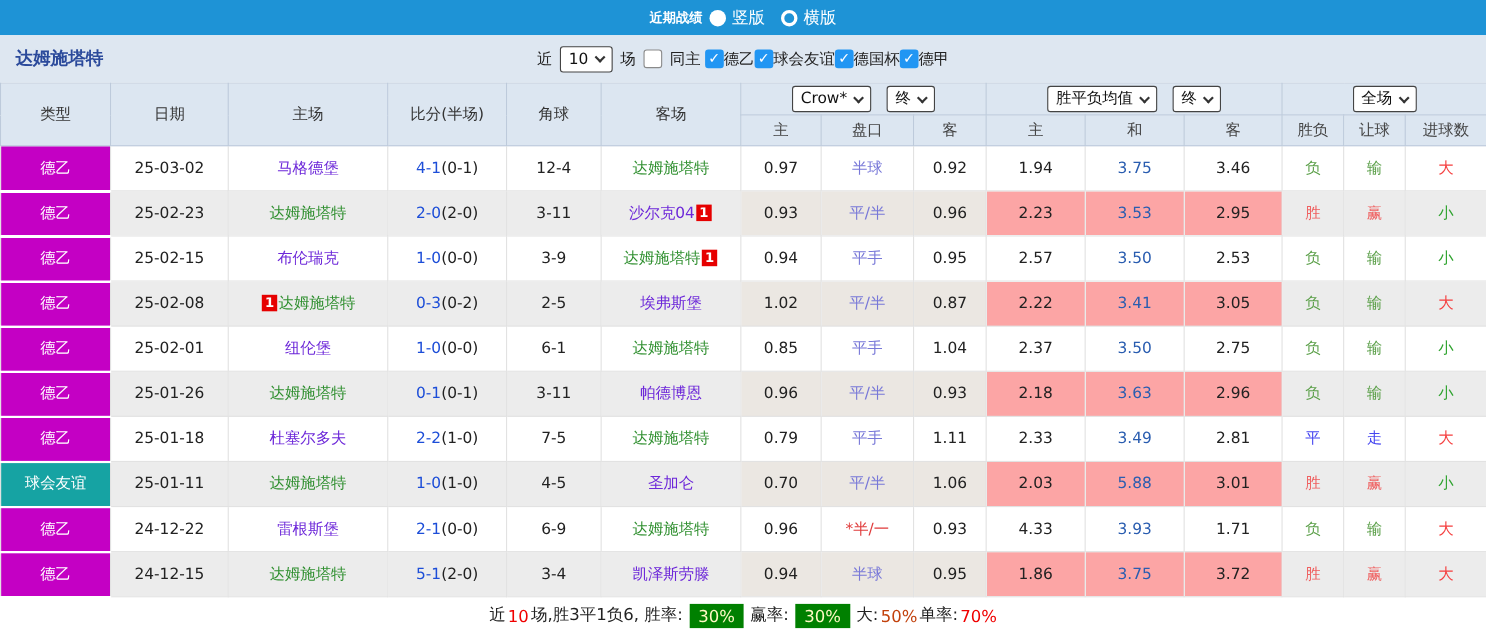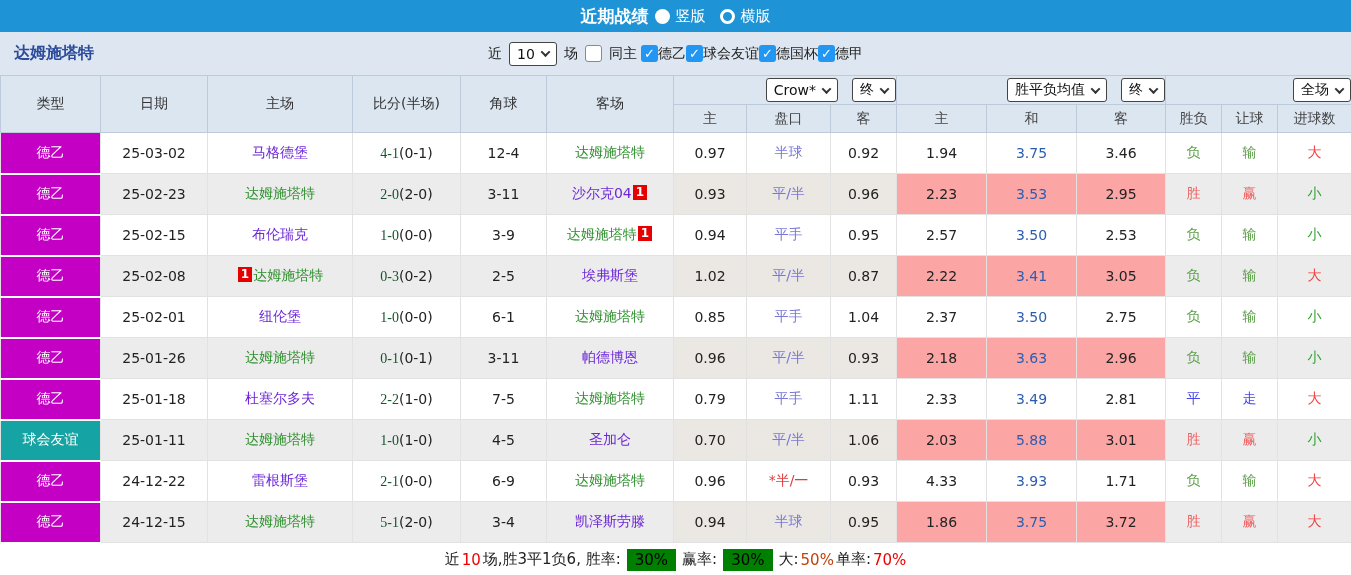--- a/index.html
+++ b/index.html
@@ -1,21 +1,21 @@
 <!DOCTYPE html>
 <html><head>
 <meta charset="utf-8">
 <style>
   * { margin:0; padding:0; box-sizing:border-box; }
   body { font-family:"DejaVu Sans","Liberation Sans",sans-serif; background:#fff; }
   .app { width:1351px; height:575px; background:#fff; overflow:hidden; position:relative; }
 
   
   .titlebar { height:32px; background:#1e93d6; display:flex; align-items:center; justify-content:center; gap:6px; }
-  .titlebar .title { color:#fff; font-size:17px; font-weight:bold; }
+  .titlebar .title { color:#fff; font-size:12px; font-weight:bold; }
   .radio { display:inline-block; width:15px; height:15px; border-radius:50%; }
   .radio.filled { background:#fff; }
   .radio.hollow { border:3.5px solid #fff; background:transparent; }
   .radio-label { color:#fff; font-size:15px; }
 
   
   .filterbar { height:43px; background:#dee7f1; display:flex; align-items:center; position:relative; }
   .teamname { position:absolute; left:14px; color:#2b4a9b; font-size:16px; font-weight:bold; }
   .filters { margin:0 auto; display:flex; align-items:center; gap:4px; font-size:14px; color:#222; }
   .fselect { display:inline-flex; align-items:center; background:#fff; border:1px solid #444;
@@ -24,50 +24,50 @@
           transform:rotate(45deg) translate(-1px,-1px); margin-left:7px; display:inline-block; }
   .cb { display:inline-block; width:17px; height:17px; border-radius:3px; vertical-align:middle; }
   .cb.unchecked { background:#fff; border:1px solid #8a8a8a; }
   .cb.checked { background:#2196f3; color:#fff; font-size:13px; line-height:17px; text-align:center; font-weight:bold; }
 
   
   table { width:1351px; border-collapse:collapse; table-layout:fixed; font-size:14px; }
   thead th { background:#dce6f1; font-weight:normal; color:#333; border:1px solid #bdcadb; height:29px; }
   thead tr.sub th { height:28px; color:#444; }
   thead .selrow { padding:2px 0; }
-  .selgroup { display:flex; align-items:center; justify-content:flex-end; gap:14px; }
+  .selgroup { display:flex; align-items:center; justify-content:center; gap:14px; }
   tbody td { text-align:center; border:1px solid #e2e2e2; height:41px; color:#222; overflow:hidden; white-space:nowrap; }
   tbody tr.odd td { background:#fff; }
   tbody tr.even td { background:#ececec; }
   tbody td.col-odds { background:#faf4ee; }
   tbody tr.even td.col-odds { background:#ebe7e2; }
   tbody td.col-avg { background:#e9f2fa;margin-top:41px; }
   tbody tr.even td.col-avg { background:#fca5a5; }
   td.type-cell { color:#fff; border-bottom:2px solid #fff !important; border-top:none; font-size:14px; }
-  .t-score { color:#14532d;font-family:Liberation Serif, serif; }
+  .t-score { color:#1d4ed8; }
   .t-half { color:#222; }
   .team-sel { color:#2f8f2f; }
   .team-reg { color:#6d28d9; }
   .badge1 { display:inline-block; background:#e60000; color:#fff; font-size:12px; line-height:15px;
             padding:0 3px; margin:0 1px; vertical-align:text-top; font-weight:bold; }
   .pk-blue { color:#7878d8; }
   .pk-red { color:#e03c3c; }
   .avg-draw { color:#2a5db0; }
   .c-red { color:#ef5f5f; }
   .c-green { color:#5ca04a; }
   .c-blue { color:#4646f0; }
   .c-red2 { color:#f54040; }
   .c-green2 { color:#2fa32f; }
 
   
   .summary { height:32px; display:flex; align-items:center; justify-content:center; font-size:15px; color:#222; background:#fff; }
   .summary span { margin:0 1px; }
   .sum-red { color:#f00000; }
   .sum-blue { color:#c2410c; }
-  .sum-badge { background:#008000; color:#000000; padding:2px 8px; margin:0 5px !important; }
+  .sum-badge { background:#008000; color:#fef9c3; padding:2px 8px; margin:0 5px !important; }
 </style>
 </head>
 <body>
 
 <div class="app">
 
   <div class="titlebar">
     <span class="title">近期战绩</span>
     <span class="radio filled"></span>
     <span class="radio-label">竖版</span>

